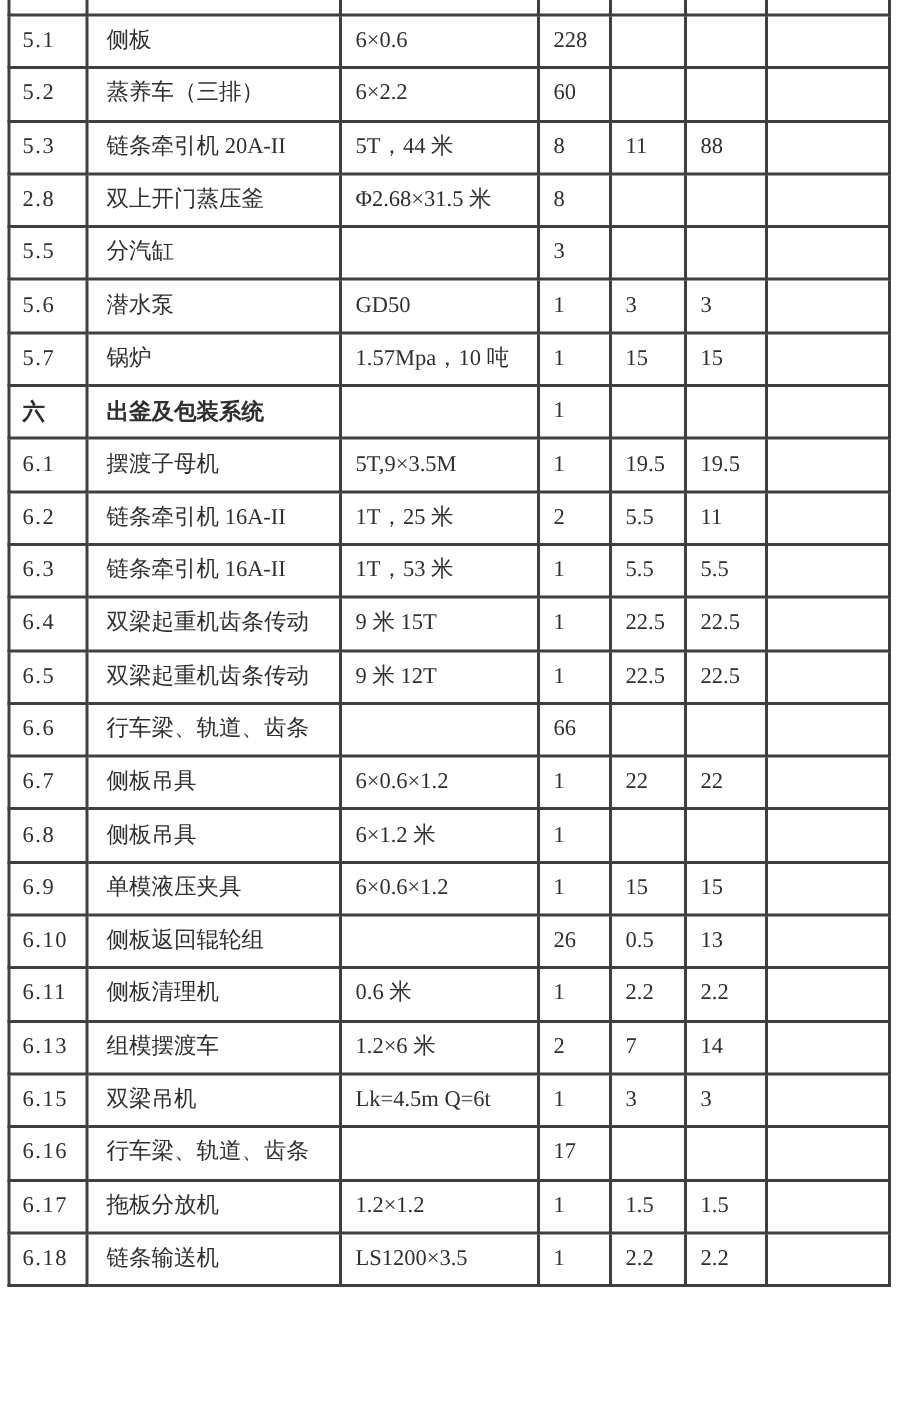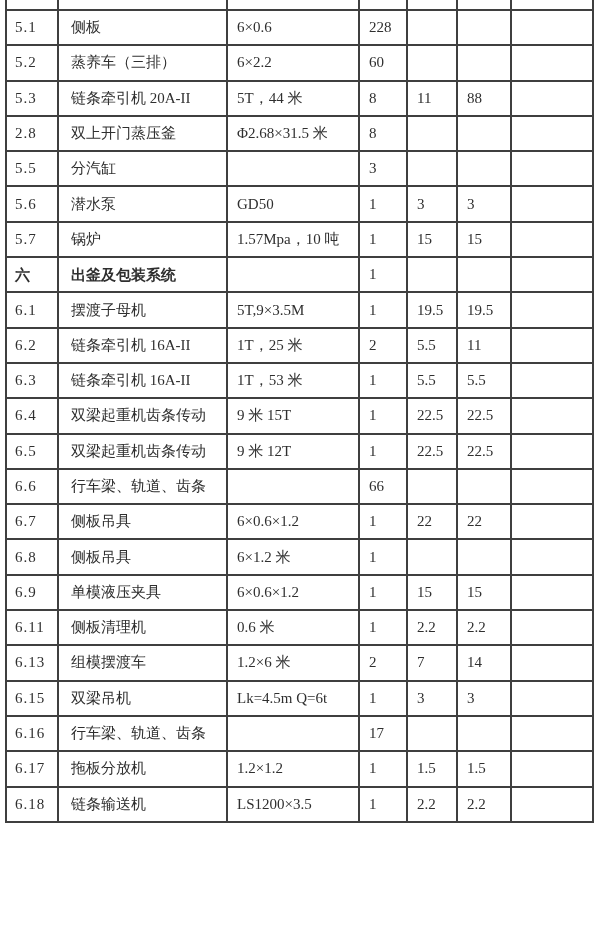--- a/index.html
+++ b/index.html
@@ -235,20 +235,29 @@
           <tr>
     <td class="c0">6.9</td>
     <td class="c1">单模液压夹具</td>
     <td class="c2">6×0.6×1.2</td>
     <td class="c3">1</td>
     <td class="c4">15</td>
     <td class="c5">15</td>
     <td class="c6"></td>
   </tr>
           <tr>
+    <td class="c0">6.10</td>
+    <td class="c1">侧板返回辊轮组</td>
+    <td class="c2"></td>
+    <td class="c3">26</td>
+    <td class="c4">0.5</td>
+    <td class="c5">13</td>
+    <td class="c6"></td>
+  </tr>
+          <tr>
     <td class="c0">6.11</td>
     <td class="c1">侧板清理机</td>
     <td class="c2">0.6 米</td>
     <td class="c3">1</td>
     <td class="c4">2.2</td>
     <td class="c5">2.2</td>
     <td class="c6"></td>
   </tr>
           <tr>
     <td class="c0">6.13</td>

